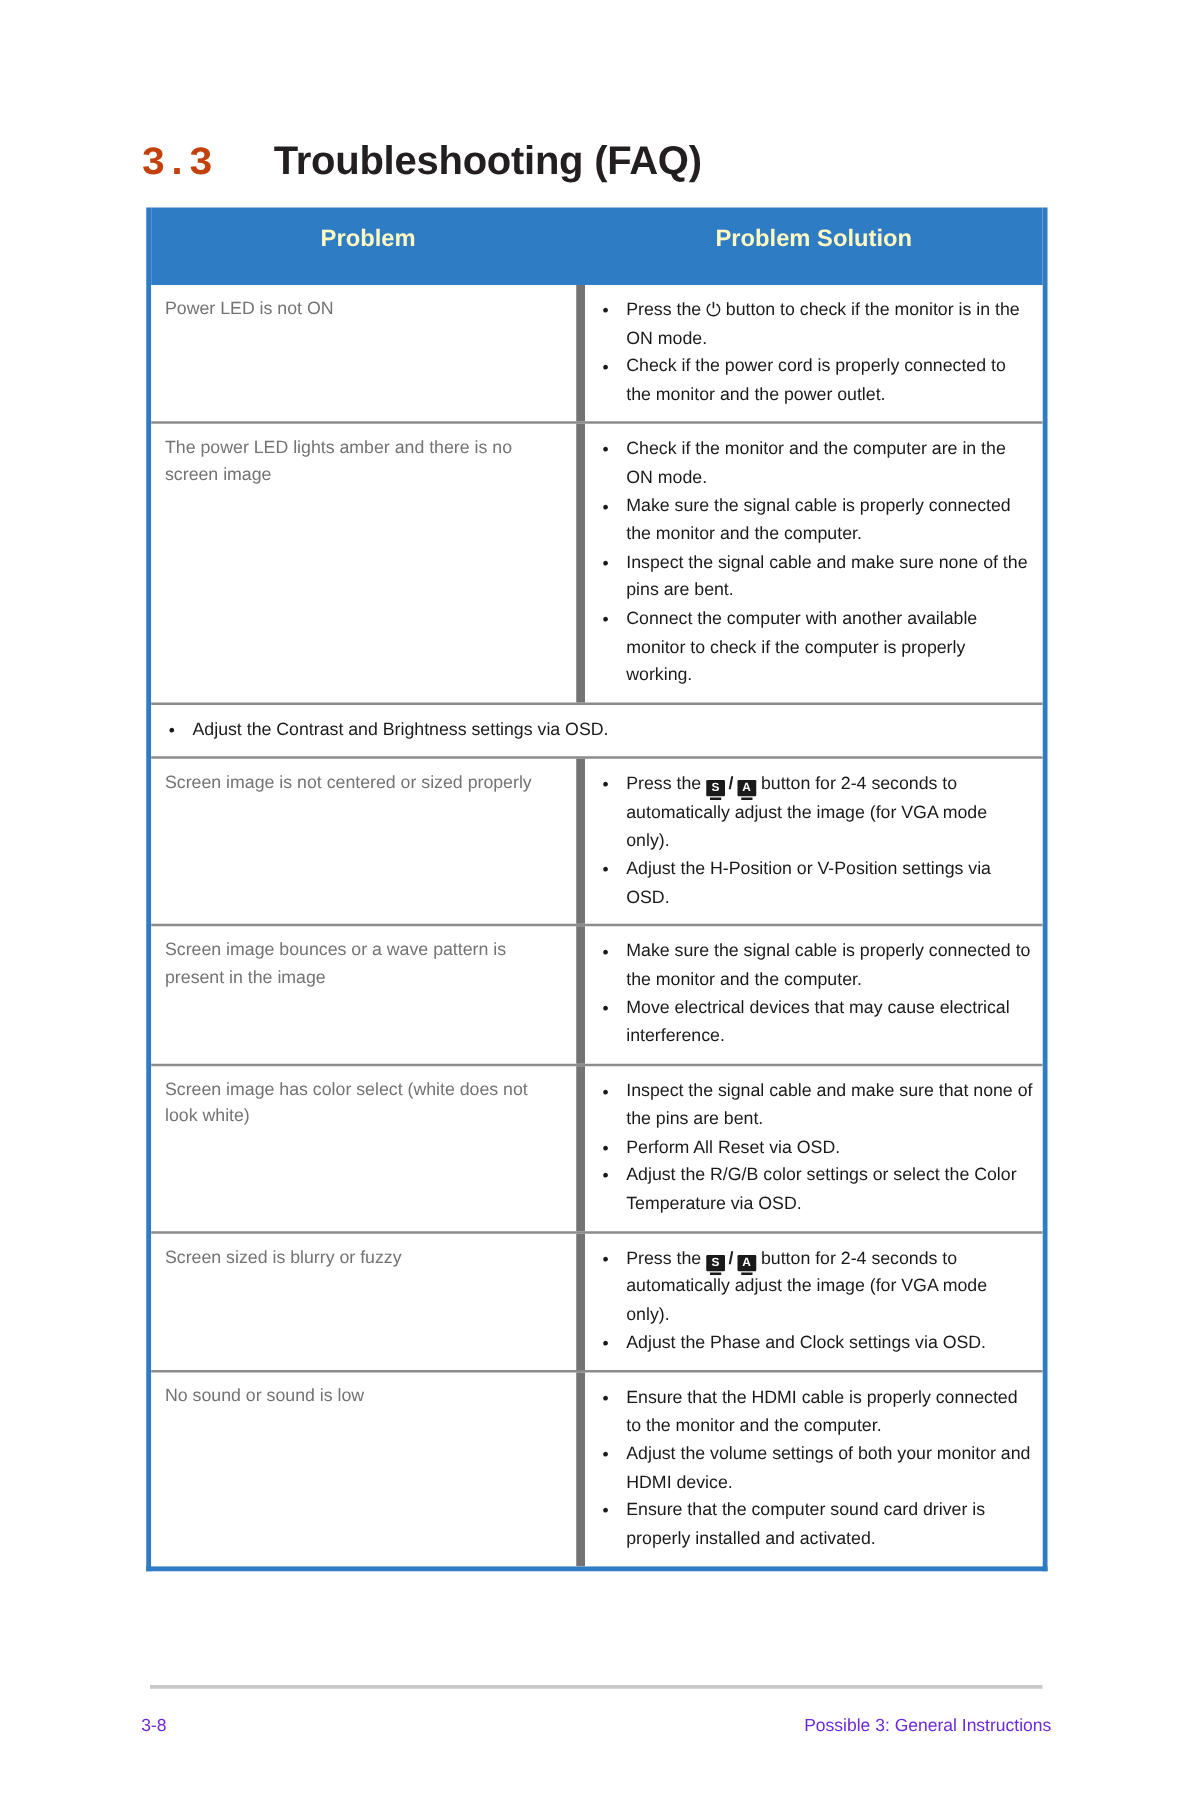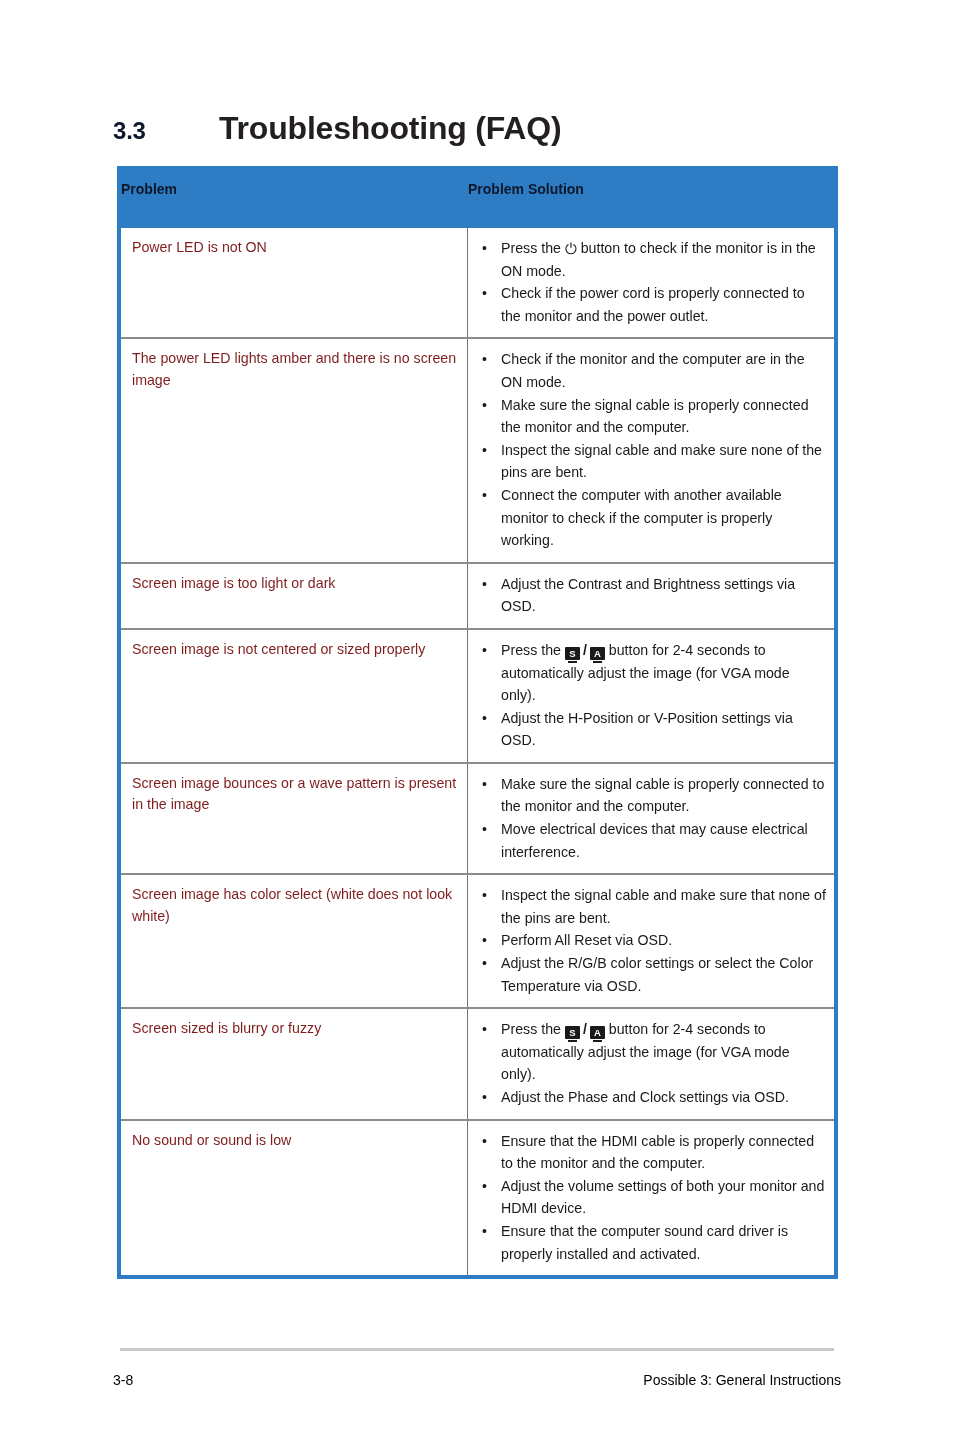--- a/index.html
+++ b/index.html
@@ -26,26 +26,27 @@
   
   .heading {
     position: absolute;
     left: 113px;
     top: 110px;
     width: 740px;
     display: flex;
     align-items: baseline;
   }
   .heading-num {
-    font-size: 24px;
+    font-size: 32px;
     font-weight: bold;
     letter-spacing: -0.2px;
-    color: #0f172a;
+    color: #c2410c;
     width: 106px;
     flex: 0 0 106px;
+    font-family: Liberation Mono, monospace;
   }
   .heading-title {
     font-size: 32px;
     font-weight: bold;
     letter-spacing: -0.2px;
     color: #231f20;
   }
 
   
   .faq-table {
@@ -58,47 +59,48 @@
     box-sizing: border-box;
     background: #ffffff;
   }
   .table-head {
     background: #2e7cc4;
     height: 62px;
     display: flex;
     box-sizing: border-box;
   }
   .table-head .th {
-    color: #0f172a;
-    font-size: 14px;
-    font-weight: bold;
+    color: #fef9c3;
+    font-size: 19px;
+    font-weight: bold;
+    text-align: center;
     padding-top: 15px;
     box-sizing: border-box;
   }
   .th-problem { width: 347px; flex: 0 0 347px; }
   .th-solution { flex: 1 1 auto; }
 
   .row {
     display: flex;
     border-top: 2px solid #8c8c8c;
     box-sizing: border-box;
     background: #ffffff;
   }
   .row:first-of-type {
     border-top: none;
   }
   .cell-problem {
     width: 347px;
     flex: 0 0 347px;
     box-sizing: border-box;
     padding: 9px 10px 10px 11px;
-    border-right: 1px solid #737373;
+    border-right: 7px solid #737373;
     font-size: 14.2px;
     line-height: 21.5px;
-    color: #7f1d1d;
+    color: #737373;
   }
   .cell-solution {
     flex: 1 1 auto;
     box-sizing: border-box;
     padding: 9px 8px 10px 0px;
     font-size: 14.2px;
     line-height: 22.6px;
     color: #1a1a1a;
   }
   .cell-solution ul {
@@ -171,21 +173,21 @@
     background: #c9c9c9;
   }
   .footer {
     position: absolute;
     left: 113px;
     top: 1372px;
     width: 728px;
     display: flex;
     justify-content: space-between;
     font-size: 14px;
-    color: #000000;
+    color: #6d28d9;
     gap: 36px;
   }
 </style>
 </head>
 <body>
 
 <div class="page">
 
   <div class="heading">
     <span class="heading-num">3.3</span>
@@ -212,21 +214,20 @@
           <div class="cell-solution">
             <ul>
               <li><span class="bullet">•</span>Check if the monitor and the computer are in the ON mode.</li>
               <li><span class="bullet">•</span>Make sure the signal cable is properly connected the monitor and the computer.</li>
               <li><span class="bullet">•</span>Inspect the signal cable and make sure none of the pins are bent.</li>
               <li><span class="bullet">•</span>Connect the computer with another available monitor to check if the computer is properly working.</li>
             </ul>
           </div>
         </div>
         <div class="row">
-          <div class="cell-problem">Screen image is too light or dark</div>
           <div class="cell-solution">
             <ul>
               <li><span class="bullet">•</span>Adjust the Contrast and Brightness settings via OSD.</li>
             </ul>
           </div>
         </div>
         <div class="row">
           <div class="cell-problem">Screen image is not centered or sized properly</div>
           <div class="cell-solution">
             <ul>

